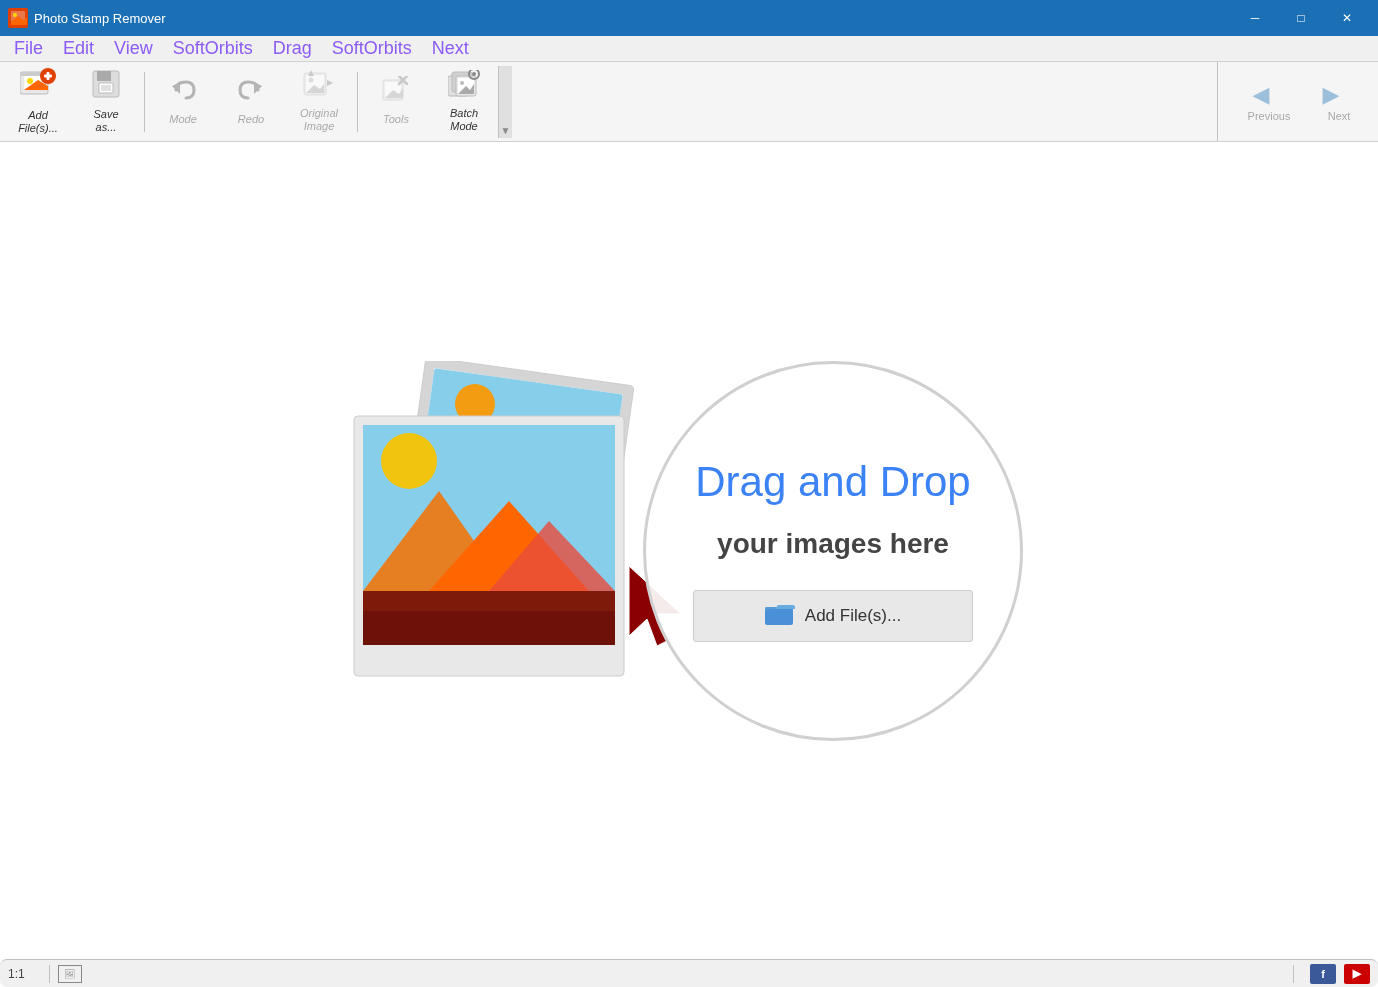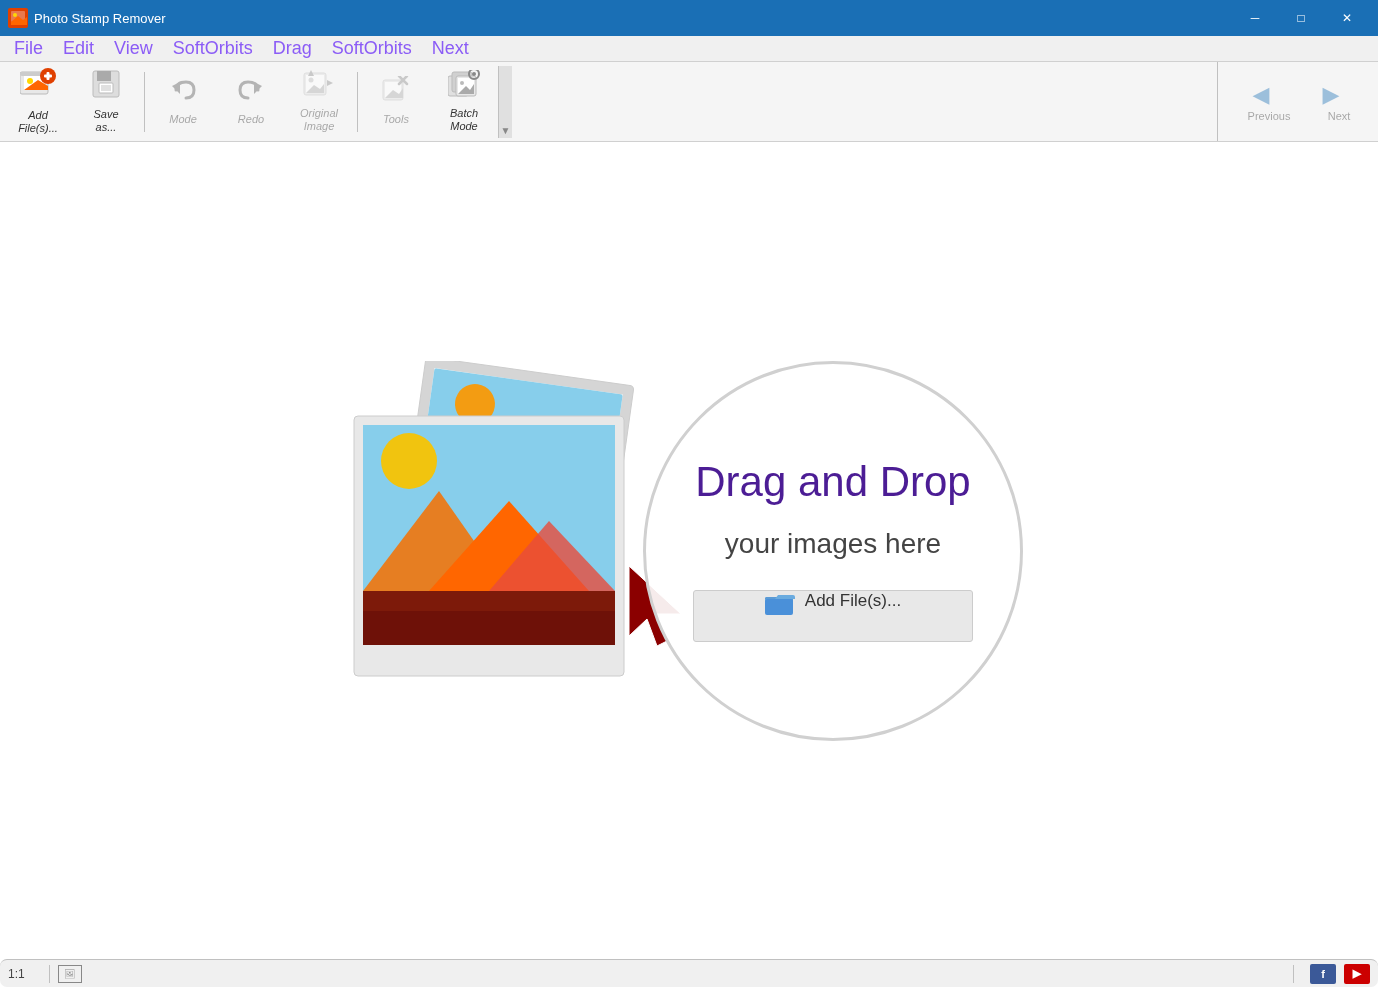--- a/index.html
+++ b/index.html
@@ -166,41 +166,41 @@
       display: flex;
       flex-direction: column;
       align-items: center;
       justify-content: center;
       z-index: 10;
     }
 
     .drop-text-big {
       font-size: 42px;
       font-weight: 300;
-      color: #4c1d95;
+      color: #3b82f6;
       text-align: center;
       line-height: 1.1;
     }
     .drop-text-small {
       font-size: 28px;
-      font-weight: 400;
+      font-weight: 700;
       color: #444;
       margin-top: 23px;
       text-align: center;
     }
 
     .add-files-btn {
       margin-top: 30px;
       width: 280px;
       height: 52px;
       background: #e8e8e8;
       border: 1px solid #ccc;
       border-radius: 3px;
       display: flex;
-      align-items: flex-start;
+      align-items: center;
       justify-content: center;
       cursor: pointer;
       font-size: 17px;
       color: #333;
       gap: 10px;
     }
 
     .folder-icon-btn {
       font-size: 24px;
     }

